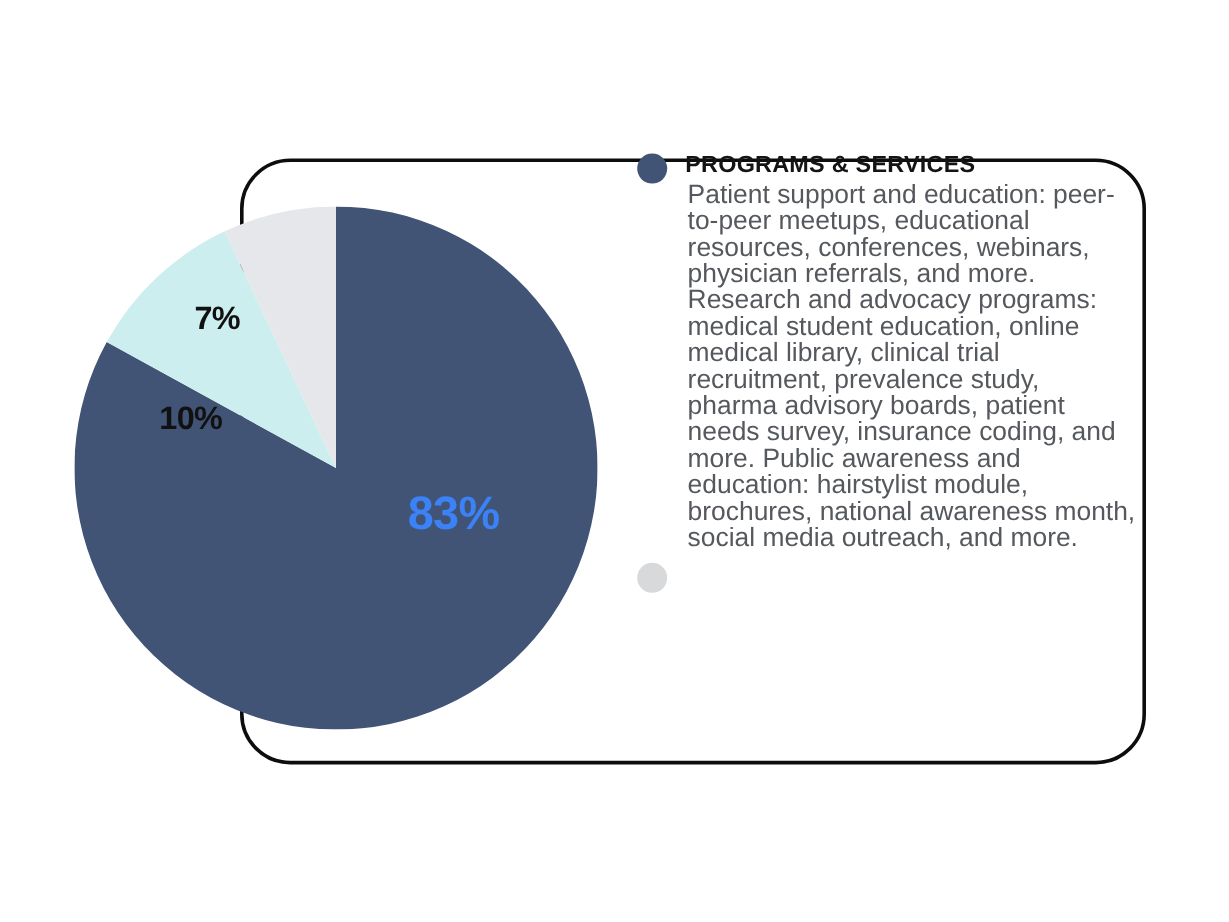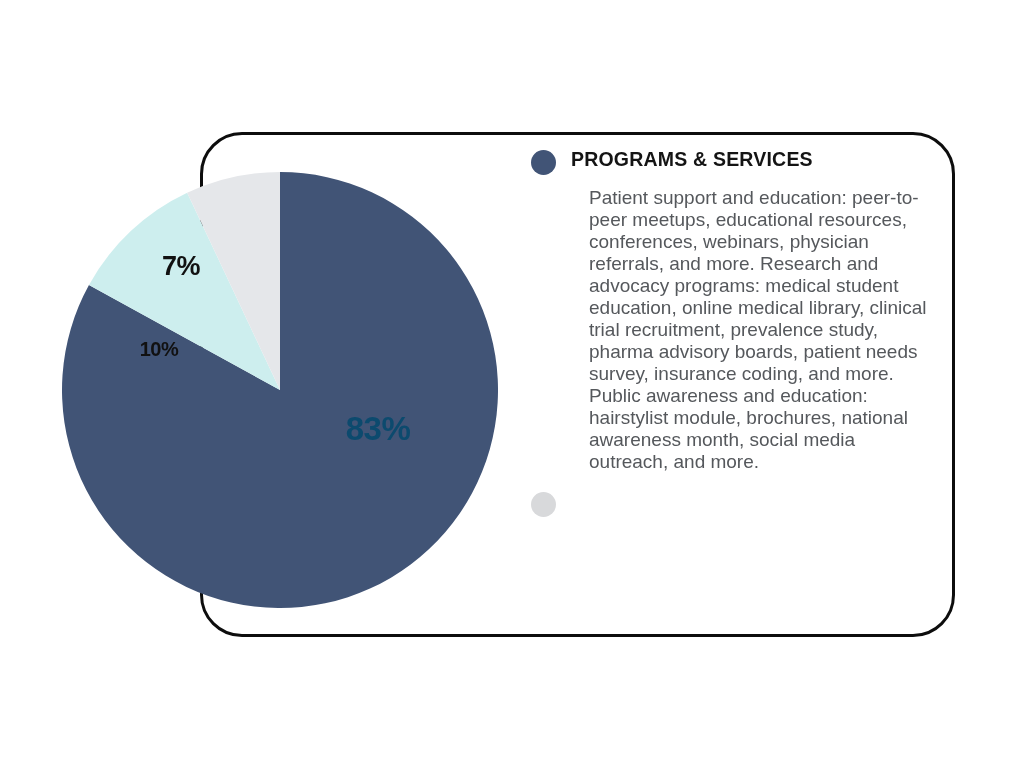--- a/index.html
+++ b/index.html
@@ -41,39 +41,39 @@
 
   .slice-label {
     position: absolute;
     font-weight: bold;
     letter-spacing: -0.5px;
     white-space: nowrap;
     transform: translate(-50%, -50%);
   }
   #pie-label-programs {
     left: 378px; top: 429px;
-    font-size: 33px;
-    color: #0c4a6e;
+    font-size: 39px;
+    color: #3b82f6;
   }
   #pie-label-fundraising {
     left: 159px; top: 349px;
-    font-size: 20px;
+    font-size: 27px;
     color: #111111;
   }
   #pie-label-administration {
     left: 181px; top: 266px;
     font-size: 27px;
     color: #111111;
   }
 
   
   #legend {
     position: absolute;
     left: 531px;
-    top: 147px;
+    top: 125px;
     width: 415px;
   }
   .legend-item {
     position: relative;
     padding-left: 40px;
     margin-bottom: 7px;
   }
   .legend-dot {
     position: absolute;
     left: 0;
@@ -88,24 +88,24 @@
 
   .legend-title {
     font-size: 19.5px;
     font-weight: bold;
     letter-spacing: 0.2px;
     color: #141414;
     line-height: 1.25;
     margin: 0 0 2px 0;
   }
   .legend-desc {
-    font-size: 19px;
+    font-size: 22px;
     line-height: 22px;
     color: #55585c;
-    margin: 16px;
+    margin: 0;
     padding-left: 2px;
   }
   #legend-item-administration { margin-top: 6px; }
   #legend-item-fundraising    { margin-top: 9px; }
   #legend-item-fundraising .legend-desc { margin-top: 6px; }
 </style>
 </head>
 <body>
 
 <div id="panel-outline"></div>

